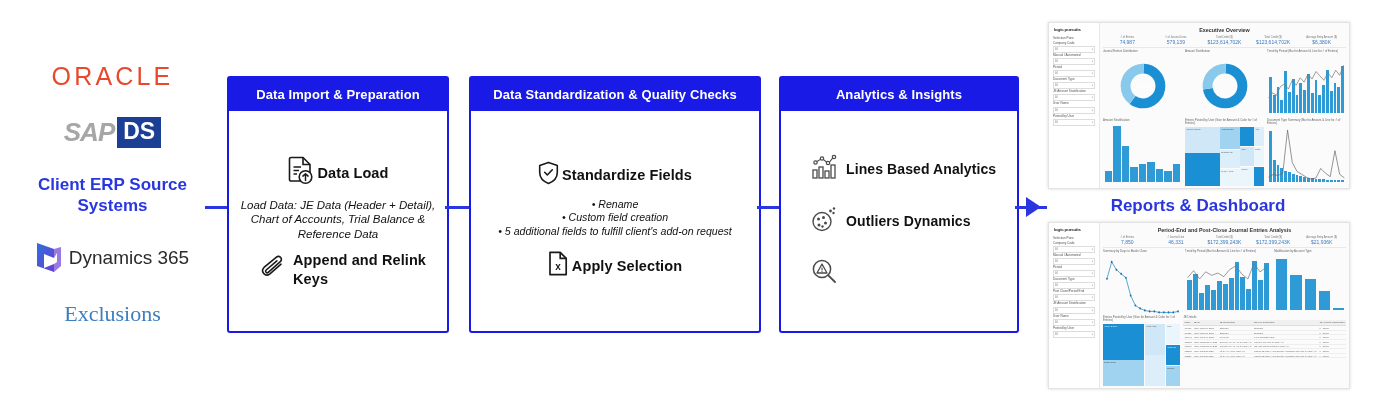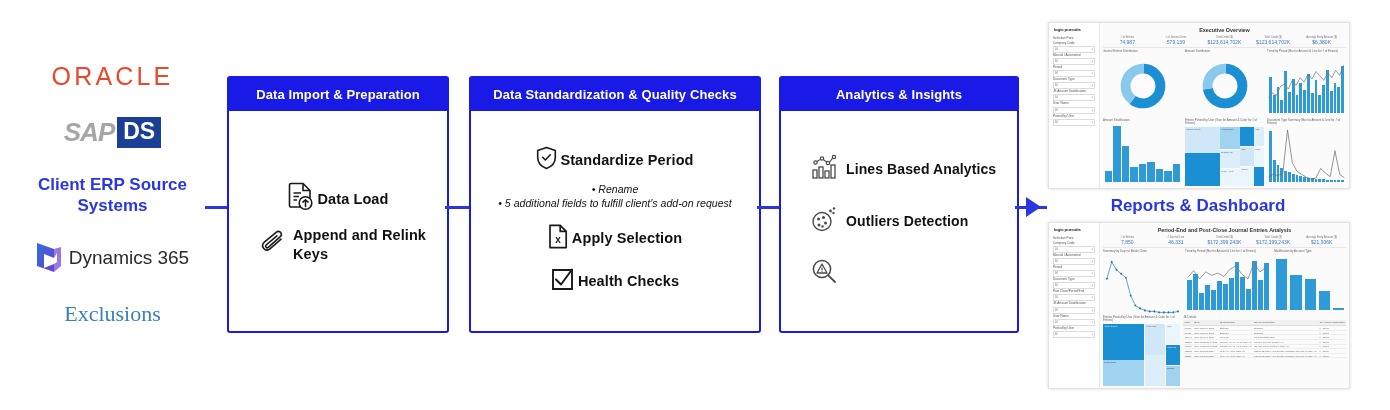--- a/index.html
+++ b/index.html
@@ -156,20 +156,21 @@
             <line x1="5.5" y1="11" x2="13" y2="11" stroke="#1a1a1a" stroke-width="1.5"></line>
             <line x1="5.5" y1="14.5" x2="11" y2="14.5" stroke="#1a1a1a" stroke-width="1.5"></line>
             <line x1="5.5" y1="18" x2="9" y2="18" stroke="#1a1a1a" stroke-width="1.5"></line>
             <circle cx="17.5" cy="21" r="6.3" fill="#fff" stroke="#1a1a1a" stroke-width="1.6"></circle>
             <path d="M17.5 24.6 V17.8 M14.9 20.1 l2.6 -2.4 l2.6 2.4" fill="none" stroke="#1a1a1a" stroke-width="1.5" stroke-linecap="round" stroke-linejoin="round"></path>
           </svg>
         </span>
         <span class="step-title">Data Load</span>
       </div>
 
+      <div class="note">Load Data: JE Data (Header + Detail), Chart of Accounts, Trial Balance &amp; Reference Data</div>
 
       <div class="step-left" style="padding-left:22px;margin-top:2px;">
         <span class="icon" style="margin-top:2px;">
           <svg width="26" height="27" viewBox="0 0 26 27">
             <path d="M19.5 7.5 L9.2 18.6 a4.4 4.4 0 0 1 -6.3 -6.1 L14.2 0.9 a3 3 0 0 1 4.3 4.2 L7.6 16.9 a1.55 1.55 0 0 1 -2.3 -2.1 L15 4.6" fill="none" stroke="#1a1a1a" stroke-width="1.6" stroke-linecap="round" stroke-linejoin="round" transform="translate(2,3) rotate(6 13 13)"></path>
           </svg>
         </span>
         <span class="step-title" style="line-height:19px;">Append and Relink Keys</span>
       </div>
 
@@ -183,48 +184,40 @@
     <div class="pbox-head">Data Standardization &amp; Quality Checks</div>
     <div class="pbox-body" style="height:calc(100% - 34px);display:flex;flex-direction:column;justify-content:center;gap:9px;">
 
       <div class="step" style="gap:3px;">
         <span class="icon">
           <svg width="21" height="24" viewBox="0 0 21 24">
             <path d="M10.5 1.4 L19.3 4.4 V11.6 C19.3 16.9 15.6 20.6 10.5 22.5 C5.4 20.6 1.7 16.9 1.7 11.6 V4.4 Z" fill="none" stroke="#1a1a1a" stroke-width="1.6" stroke-linejoin="round"></path>
             <path d="M6.7 11.3 l2.6 2.7 l5 -5.2" fill="none" stroke="#1a1a1a" stroke-width="1.6" stroke-linecap="round" stroke-linejoin="round"></path>
           </svg>
         </span>
-        <span class="step-title">Standardize Period</span>
+        <span class="step-title">Standardize Fields</span>
       </div>
 
       <div class="bullets">
         <div>• <span>Rename</span></div>
+        <div>• <span>Custom field creation</span></div>
         <div>• <span>5 additional fields to fulfill client's add-on request</span></div>
       </div>
 
       <div class="step" style="margin-top:4px;">
         <span class="icon">
           <svg width="20" height="25" viewBox="0 0 20 25">
             <path d="M2 1.4 h10.2 l6 6 v16.2 H2 Z" fill="none" stroke="#1a1a1a" stroke-width="1.7" stroke-linejoin="round"></path>
             <path d="M12.2 1.4 v6 h6" fill="none" stroke="#1a1a1a" stroke-width="1.7" stroke-linejoin="round"></path>
             <text x="10" y="19" font-family="Liberation Sans, sans-serif" font-size="10" font-weight="bold" text-anchor="middle" fill="#1a1a1a">x</text>
           </svg>
         </span>
         <span class="step-title">Apply Selection</span>
       </div>
 
-      <div class="step" style="margin-top:6px;">
-        <span class="icon">
-          <svg width="23" height="23" viewBox="0 0 23 23">
-            <path d="M2 2 h19 v19 h-19 Z" fill="none" stroke="#1a1a1a" stroke-width="1.9"></path>
-            <path d="M5 11.5 l5 5 L21 1.5" fill="none" stroke="#1a1a1a" stroke-width="2" stroke-linecap="round" stroke-linejoin="round"></path>
-          </svg>
-        </span>
-        <span class="step-title">Health Checks</span>
-      </div>
 
     </div>
   </div>
 
   <div class="conn" style="left:757px;top:206px;width:42px;"></div>
   <div class="ahead" style="left:791px;top:197px;"></div>
 
   <div class="pbox" style="left:779px;top:76px;width:240px;height:257px;">
     <div class="pbox-head">Analytics &amp; Insights</div>
     <div class="pbox-body" style="height:calc(100% - 34px);display:flex;align-items:center;">
@@ -254,21 +247,21 @@
               <circle cx="7.5" cy="13" r="1.5" fill="#4a4a4a"></circle>
               <circle cx="12.5" cy="11.5" r="1.5" fill="#4a4a4a"></circle>
               <circle cx="14.5" cy="17" r="1.5" fill="#4a4a4a"></circle>
               <circle cx="8" cy="19" r="1.5" fill="#4a4a4a"></circle>
               <circle cx="11.5" cy="20.5" r="1.2" fill="#4a4a4a"></circle>
               <circle cx="19.5" cy="5" r="1.4" fill="#4a4a4a"></circle>
               <circle cx="23" cy="2.5" r="1.2" fill="#4a4a4a"></circle>
               <circle cx="22.5" cy="7" r="1.2" fill="#4a4a4a"></circle>
             </svg>
           </span>
-          <span class="step-title">Outliers Detection</span>
+          <span class="step-title">Outliers Dynamics</span>
         </div>
 
         <div class="arow">
           <span class="icon">
             <svg width="26" height="26" viewBox="0 0 26 26">
               <circle cx="11" cy="11" r="8.6" fill="none" stroke="#4a4a4a" stroke-width="1.5"></circle>
               <path d="M17.3 17.3 L24 24" stroke="#4a4a4a" stroke-width="1.8" stroke-linecap="round"></path>
               <path d="M11 6 L16 15 H6 Z" fill="none" stroke="#4a4a4a" stroke-width="1.3" stroke-linejoin="round"></path>
               <line x1="11" y1="9.5" x2="11" y2="12.5" stroke="#4a4a4a" stroke-width="1.1"></line>
               <circle cx="11" cy="13.6" r=".6" fill="#4a4a4a"></circle>

